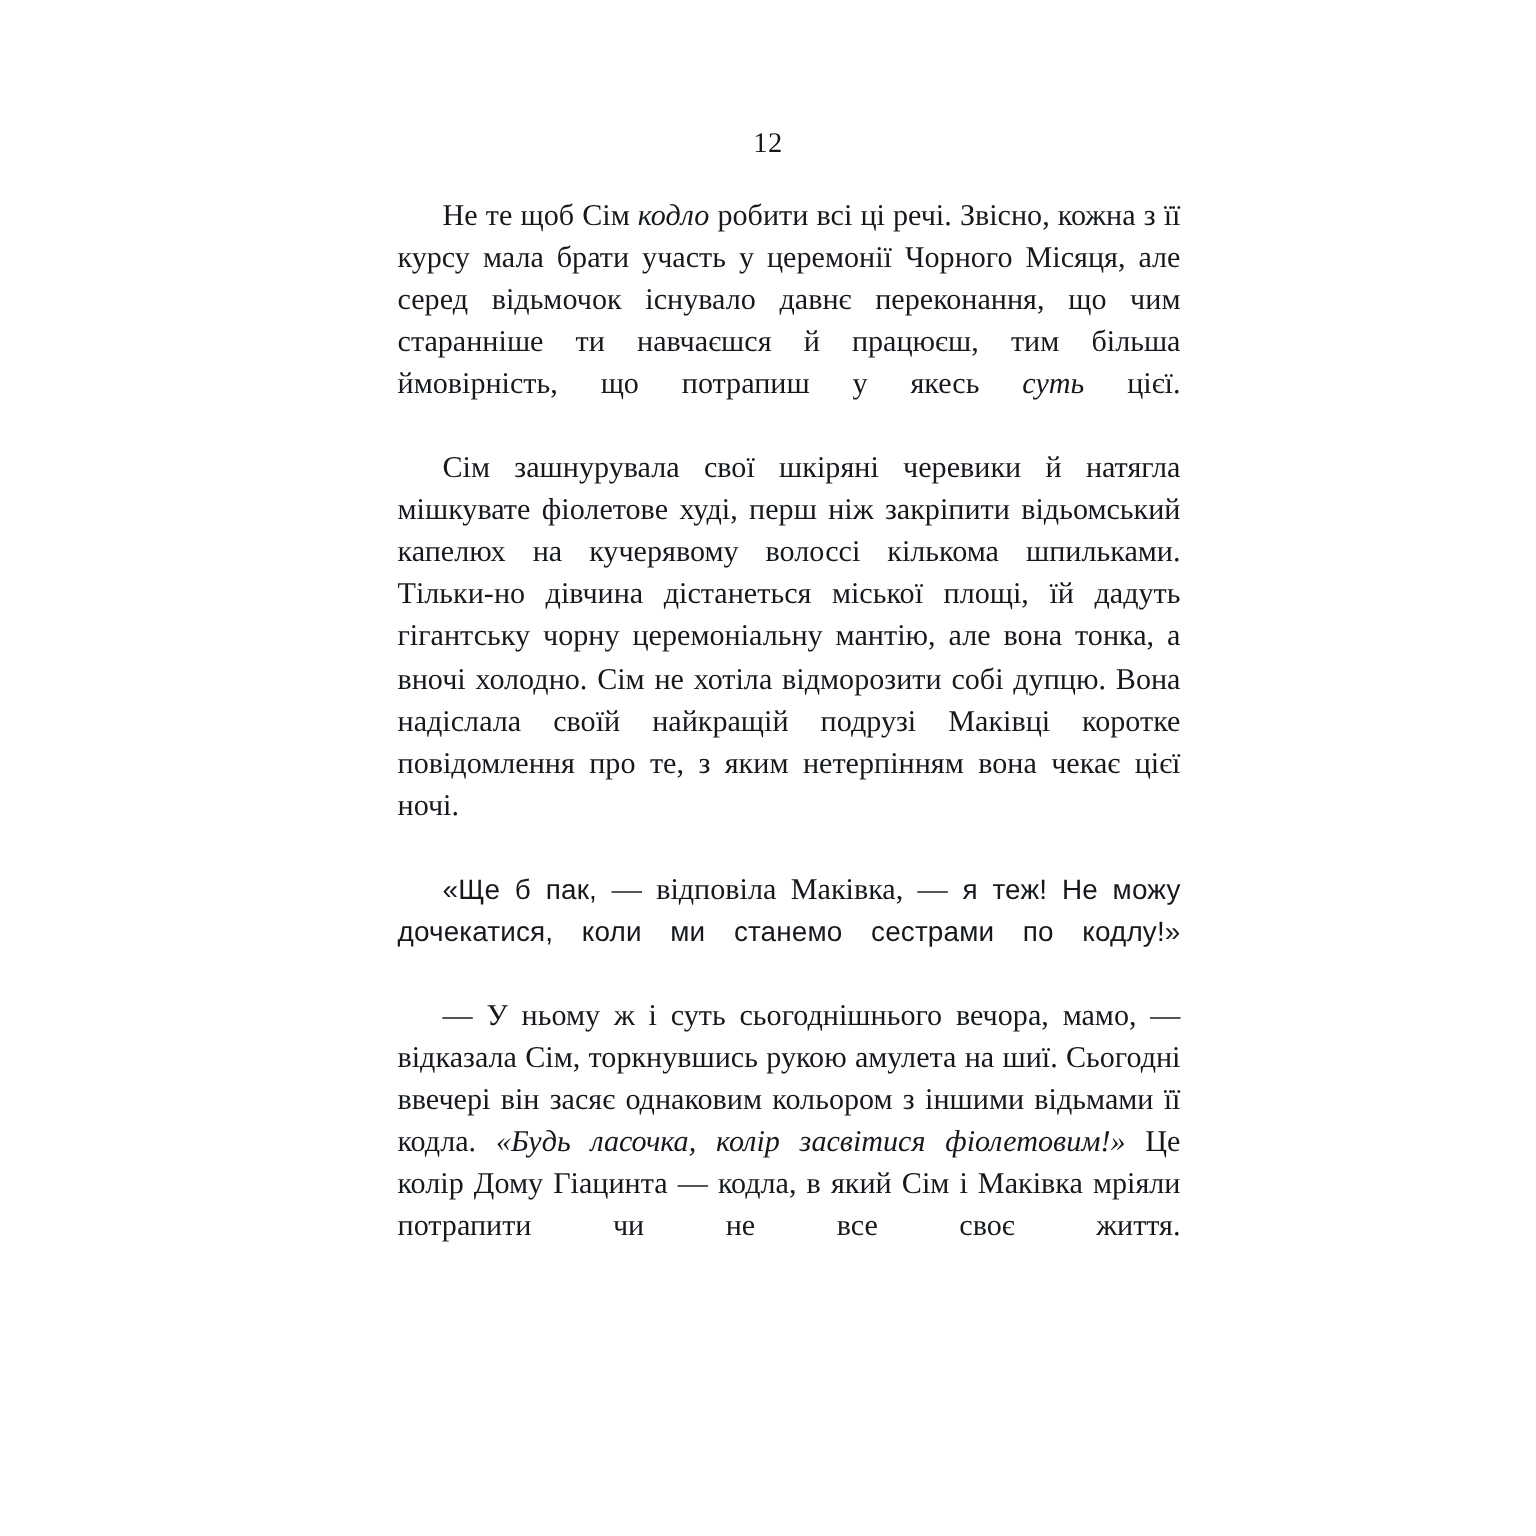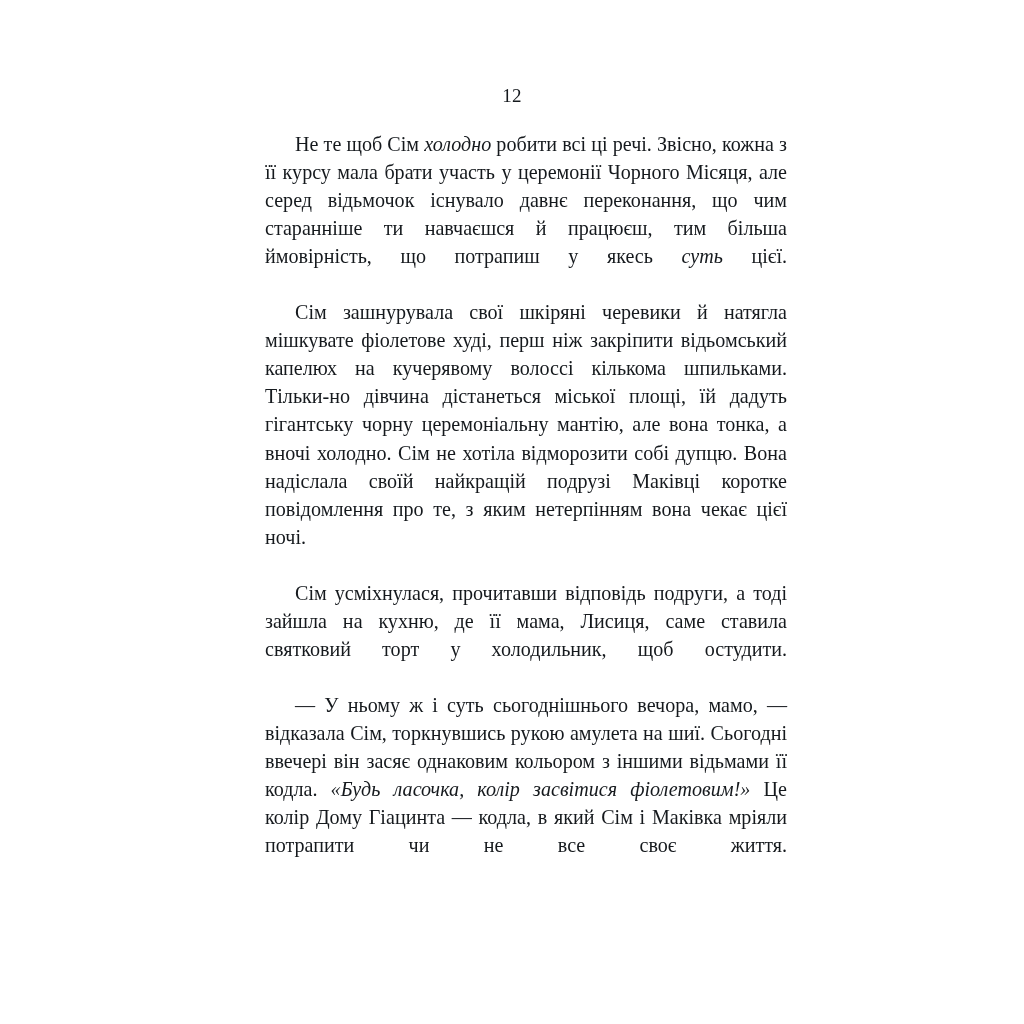--- a/index.html
+++ b/index.html
@@ -86,24 +86,24 @@
 </style>
 </head>
 <body>
 
 <div class="page">
 
   <div class="folio">12</div>
 
   <div class="textblock">
 
-    <p><span>Не те щоб Сім </span><em class="ital">холодно</em><span> робити всі ці речі. Звісно, кожна з її курсу мала брати участь у церемонії Чорного Місяця, але серед відьмочок існувало давнє переконання, що чим старанніше ти навчаєшся й працюєш, тим більша ймовірність, що потрапиш у якесь </span><em class="ital">суть</em><span> цієї.</span></p>
+    <p><span>Не те щоб Сім </span><em class="ital">кодло</em><span> робити всі ці речі. Звісно, кожна з її курсу мала брати участь у церемонії Чорного Місяця, але серед відьмочок існувало давнє переконання, що чим старанніше ти навчаєшся й працюєш, тим більша ймовірність, що потрапиш у якесь </span><em class="ital">суть</em><span> цієї.</span></p>
 
     <p><span>Сім зашнурувала свої шкіряні черевики й натягла мішкувате фіолетове худі, перш ніж закріпити відьомський капелюх на кучерявому волоссі кількома шпильками. Тільки-но дівчина дістанеться міської площі, їй дадуть гігантську чорну церемоніальну мантію, але вона тонка, а вночі холодно. Сім не хотіла відморозити собі дупцю. Вона надіслала своїй найкращій подрузі Маківці коротке повідомлення про те, з яким нетерпінням вона чекає цієї ночі.</span></p>
 
+    <p class="msg"><span>«Ще б пак, </span><span class="attrib">— відповіла Маківка, —</span><span> я теж! Не можу дочекатися, коли ми станемо сестрами по кодлу!»</span></p>
 
-    <p><span>Сім усміхнулася, прочитавши відповідь подруги, а тоді зайшла на кухню, де її мама, Лисиця, саме ставила святковий торт у холодильник, щоб остудити.</span></p>
 
 
     <p><span>— У ньому ж і суть сьогоднішнього вечора, мамо, — відказала Сім, торкнувшись рукою амулета на шиї. Сьогодні ввечері він засяє однаковим кольором з іншими відьмами її кодла. </span><em class="ital">«Будь ласочка, колір засвітися фіолетовим!»</em><span> Це колір Дому Гіацинта — кодла, в який Сім і Маківка мріяли потрапити чи не все своє життя.</span></p>
 
   </div>
 </div>
 
 </body></html>

